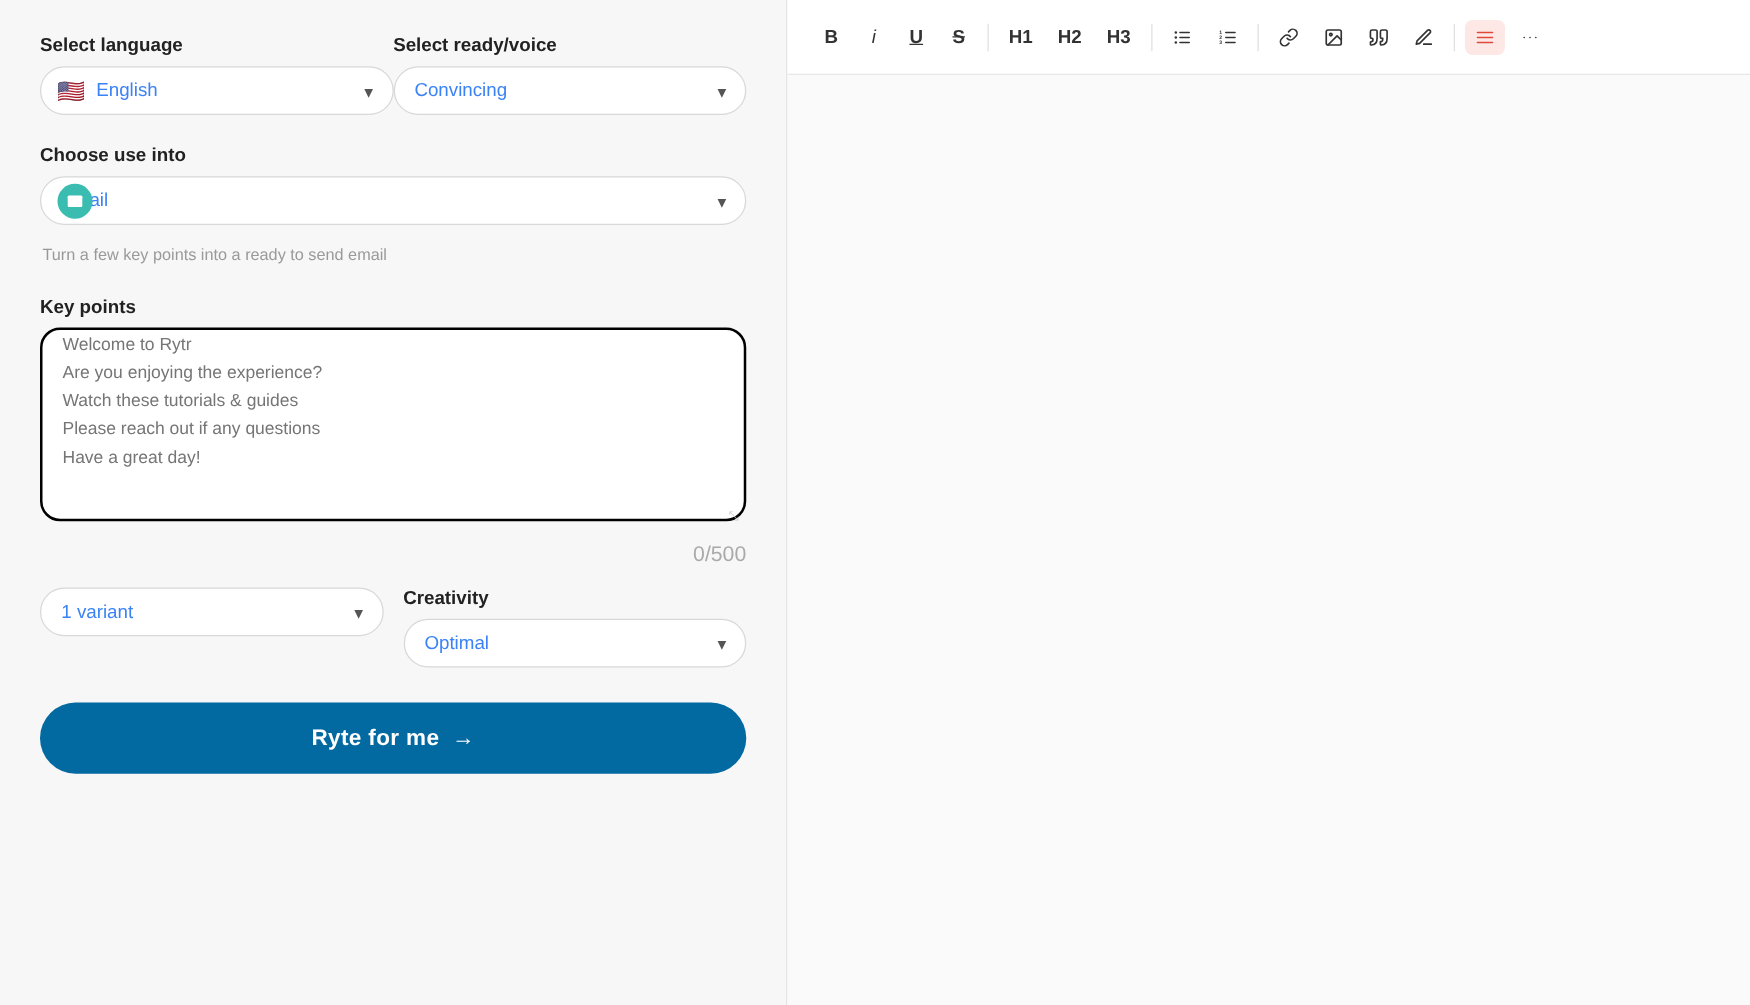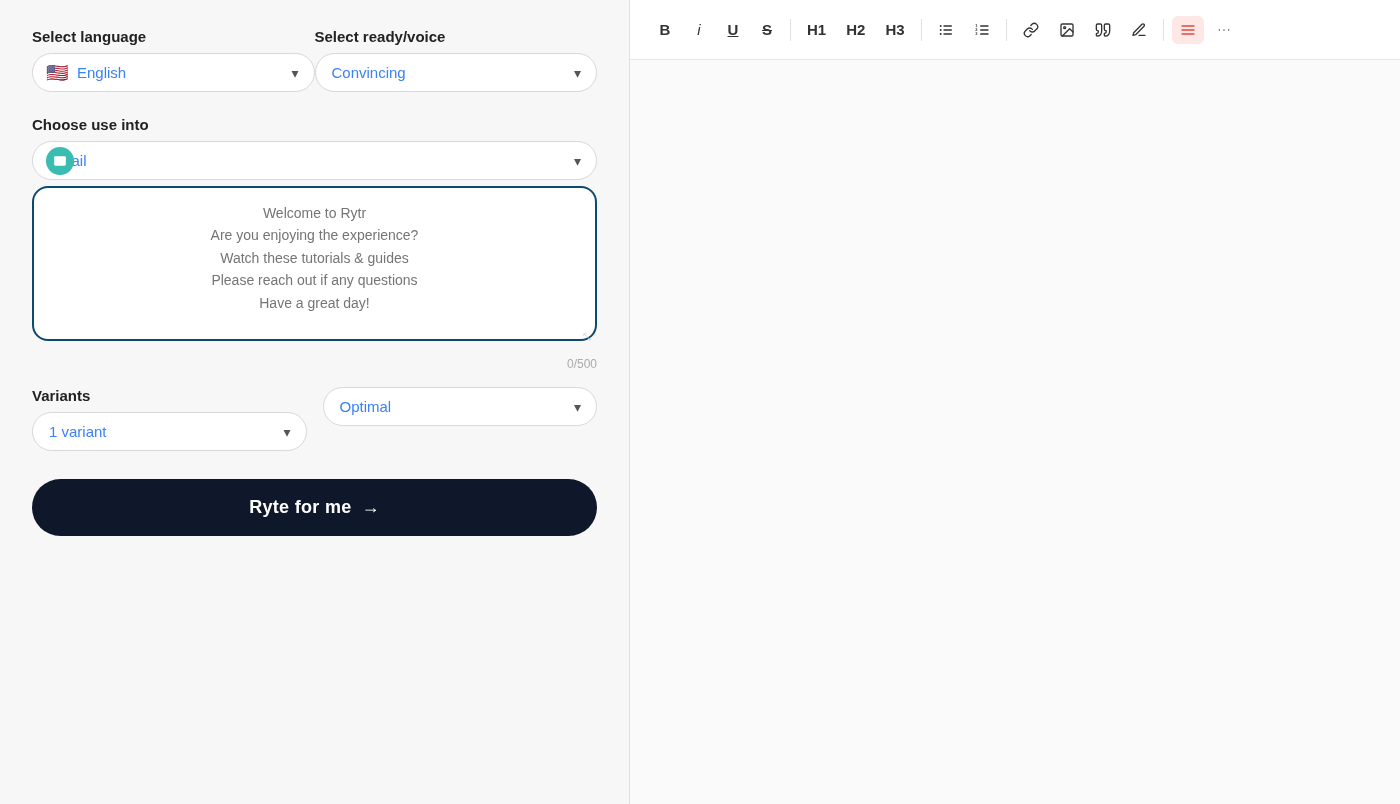--- a/index.html
+++ b/index.html
@@ -130,51 +130,50 @@
       margin-bottom: 16px;
     }
 
     .textarea-wrapper {
       position: relative;
     }
 
     .key-points-textarea {
       width: 100%;
       height: 155px;
-      border: 2px solid #0c4a6e;
+      border: 2px solid #000000;
       border-radius: 16px;
-      padding: 14px 16px;
+      padding: 0 16px;
       font-size: 14px;
       color: #bbb;
       resize: none;
       outline: none;
       background: #fff;
       font-family: inherit;
       line-height: 1.6;
-      text-align: center;
     }
 
     .char-count {
       text-align: right;
-      font-size: 12px;
+      font-size: 17px;
       color: #aaa;
       margin-top: 4px;
     }
 
     
     .row-bottom {
       display: flex;
       gap: 16px;
       margin-bottom: 28px;
     }
 
     
     .ryte-btn {
       width: 100%;
-      background: #0f172a;
+      background: #0369a1;
       color: #fff;
       border: none;
       border-radius: 999px;
       padding: 18px;
       font-size: 18px;
       font-weight: 700;
       cursor: pointer;
       display: flex;
       align-items: flex-end;
       justify-content: center;
@@ -304,49 +303,51 @@
         </svg>
       </span>
       <select class="select-box select-with-icon">
         <option>Email</option>
         <option>Blog Post</option>
         <option>Social Media</option>
         <option>Ad Copy</option>
       </select>
       <span class="chevron-icon">▾</span>
     </div>
+    <p class="use-case-hint">Turn a few key points into a ready to send email</p>
   </div>
 
   <div class="field-group full key-points-section">
+    <label class="field-label">Key points</label>
     <div class="textarea-wrapper">
       <textarea class="key-points-textarea" placeholder="Welcome to Rytr
 Are you enjoying the experience?
 Watch these tutorials &amp; guides
 Please reach out if any questions
 Have a great day!" style=""></textarea>
       <span class="resize-handle">⤡</span>
     </div>
     <div class="char-count">0/500</div>
   </div>
 
   <div class="row-bottom">
 
     <div class="field-group half">
-      <label class="field-label">Variants</label>
       <div class="select-wrapper">
         <select class="select-box">
           <option>1 variant</option>
           <option>2 variants</option>
           <option>3 variants</option>
         </select>
         <span class="chevron-icon">▾</span>
       </div>
     </div>
 
     <div class="field-group half">
+      <label class="field-label">Creativity</label>
       <div class="select-wrapper">
         <select class="select-box">
           <option>Optimal</option>
           <option>Low</option>
           <option>Medium</option>
           <option>High</option>
           <option>Max</option>
         </select>
         <span class="chevron-icon">▾</span>
       </div>

